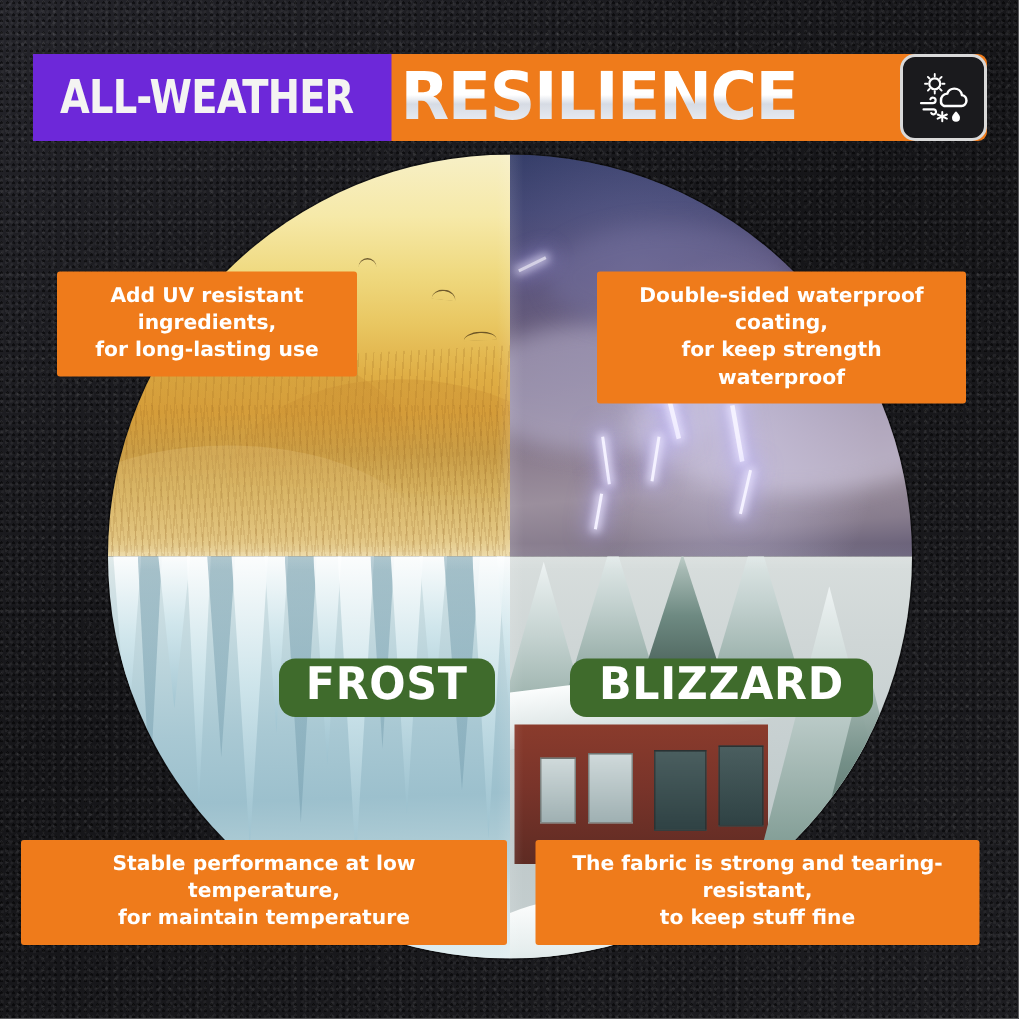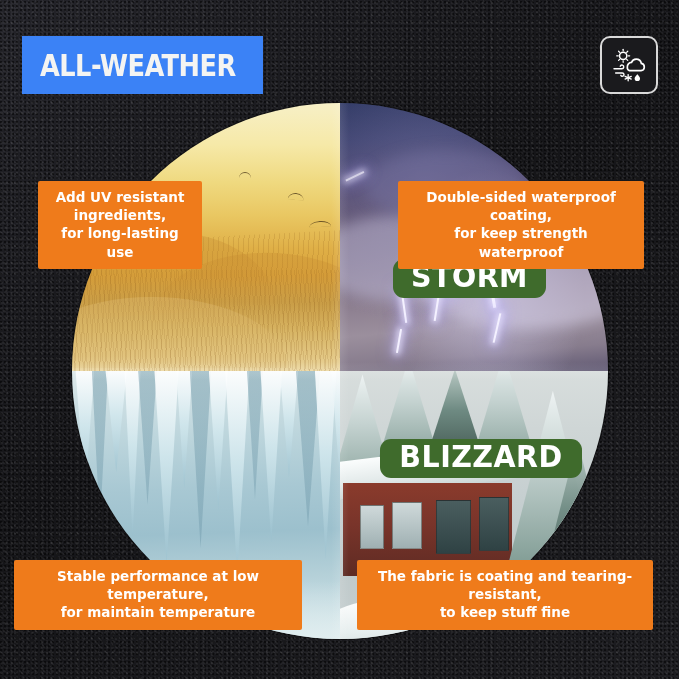--- a/index.html
+++ b/index.html
@@ -43,21 +43,21 @@
     left: 22px;
     top: 36px;
     width: 636px;
     height: 58px;
     display: flex;
     align-items: stretch;
     z-index: 40;
   }
 
   .hdr-green {
-    background: #3b82f6;
+    background: #6d28d9;
     display: flex;
     align-items: center;
     padding: 0 10px 0 18px;
     height: 100%;
   }
   .hdr-green .txt {
     color: #f4f4f2;
     font-size: 31px;
     font-weight: 800;
     letter-spacing: -0.6px;
@@ -332,23 +332,23 @@
     color: #ffffff;
     font-family: "DejaVu Sans", sans-serif;
     font-size: 13.5px;
     font-weight: 700;
     line-height: 1.35;
     text-align: center;
     padding: 7px 12px 8px;
     border-radius: 2px;
     white-space: pre-line;
   }
-  #cap-scorching { left: 38px;  top: 181px; width: 164px; text-align: center; }
+  #cap-scorching { left: 38px;  top: 181px; width: 200px; text-align: center; }
   #cap-storm     { left: 398px; top: 181px; width: 246px; }
-  #cap-frost     { left: 14px;  top: 560px; width: 288px; }
+  #cap-frost     { left: 14px;  top: 560px; width: 324px; }
   #cap-blizzard  { left: 357px; top: 560px; width: 296px; }
 </style>
 </head>
 <body>
 
 <div id="poster">
 
   <div id="poster-bg"></div>
 
   <div id="circle-wrap">
@@ -435,39 +435,42 @@
 
         <div class="snowbank" style="left:-10%;bottom:-6%;width:70%;height:22%;"></div>
         <div class="snowbank" style="left:30%;bottom:-8%;width:80%;height:24%;"></div>
       </div>
     </div>
 
     <div id="seam-v"></div>
     <div id="seam-h"></div>
   </div>
 
-  <div class="pill" id="pill-storm">
-    <span class="txt">STORM</span>
+  <div class="pill" id="pill-frost">
+    <span class="txt">FROST</span>
   </div>
   <div class="pill" id="pill-blizzard">
     <span class="txt">BLIZZARD</span>
   </div>
 
   <div class="caption" id="cap-scorching">Add UV resistant ingredients,
 for long-lasting use</div>
   <div class="caption" id="cap-storm">Double-sided waterproof coating,
 for keep strength waterproof</div>
   <div class="caption" id="cap-frost">Stable performance at low temperature,
 for maintain temperature</div>
-  <div class="caption" id="cap-blizzard">The fabric is coating and tearing-resistant,
+  <div class="caption" id="cap-blizzard">The fabric is strong and tearing-resistant,
 to keep stuff fine</div>
 
   <div id="header">
     <div class="hdr-green">
       <span class="txt">ALL-WEATHER</span>
+    </div>
+    <div class="hdr-orange">
+      <span class="txt">RESILIENCE</span>
     </div>
 
     <div id="weather-badge">
       <svg width="40" height="40" viewBox="0 0 48 48">
 
         <circle cx="17" cy="13" r="4.4" fill="none" stroke="#ffffff" stroke-width="1.8"></circle>
         <g stroke="#ffffff" stroke-width="1.5" stroke-linecap="round">
           <line x1="17" y1="5.2" x2="17" y2="7.0"></line>
           <line x1="17" y1="19.0" x2="17" y2="20.8"></line>
           <line x1="9.2" y1="13" x2="11.0" y2="13"></line>

